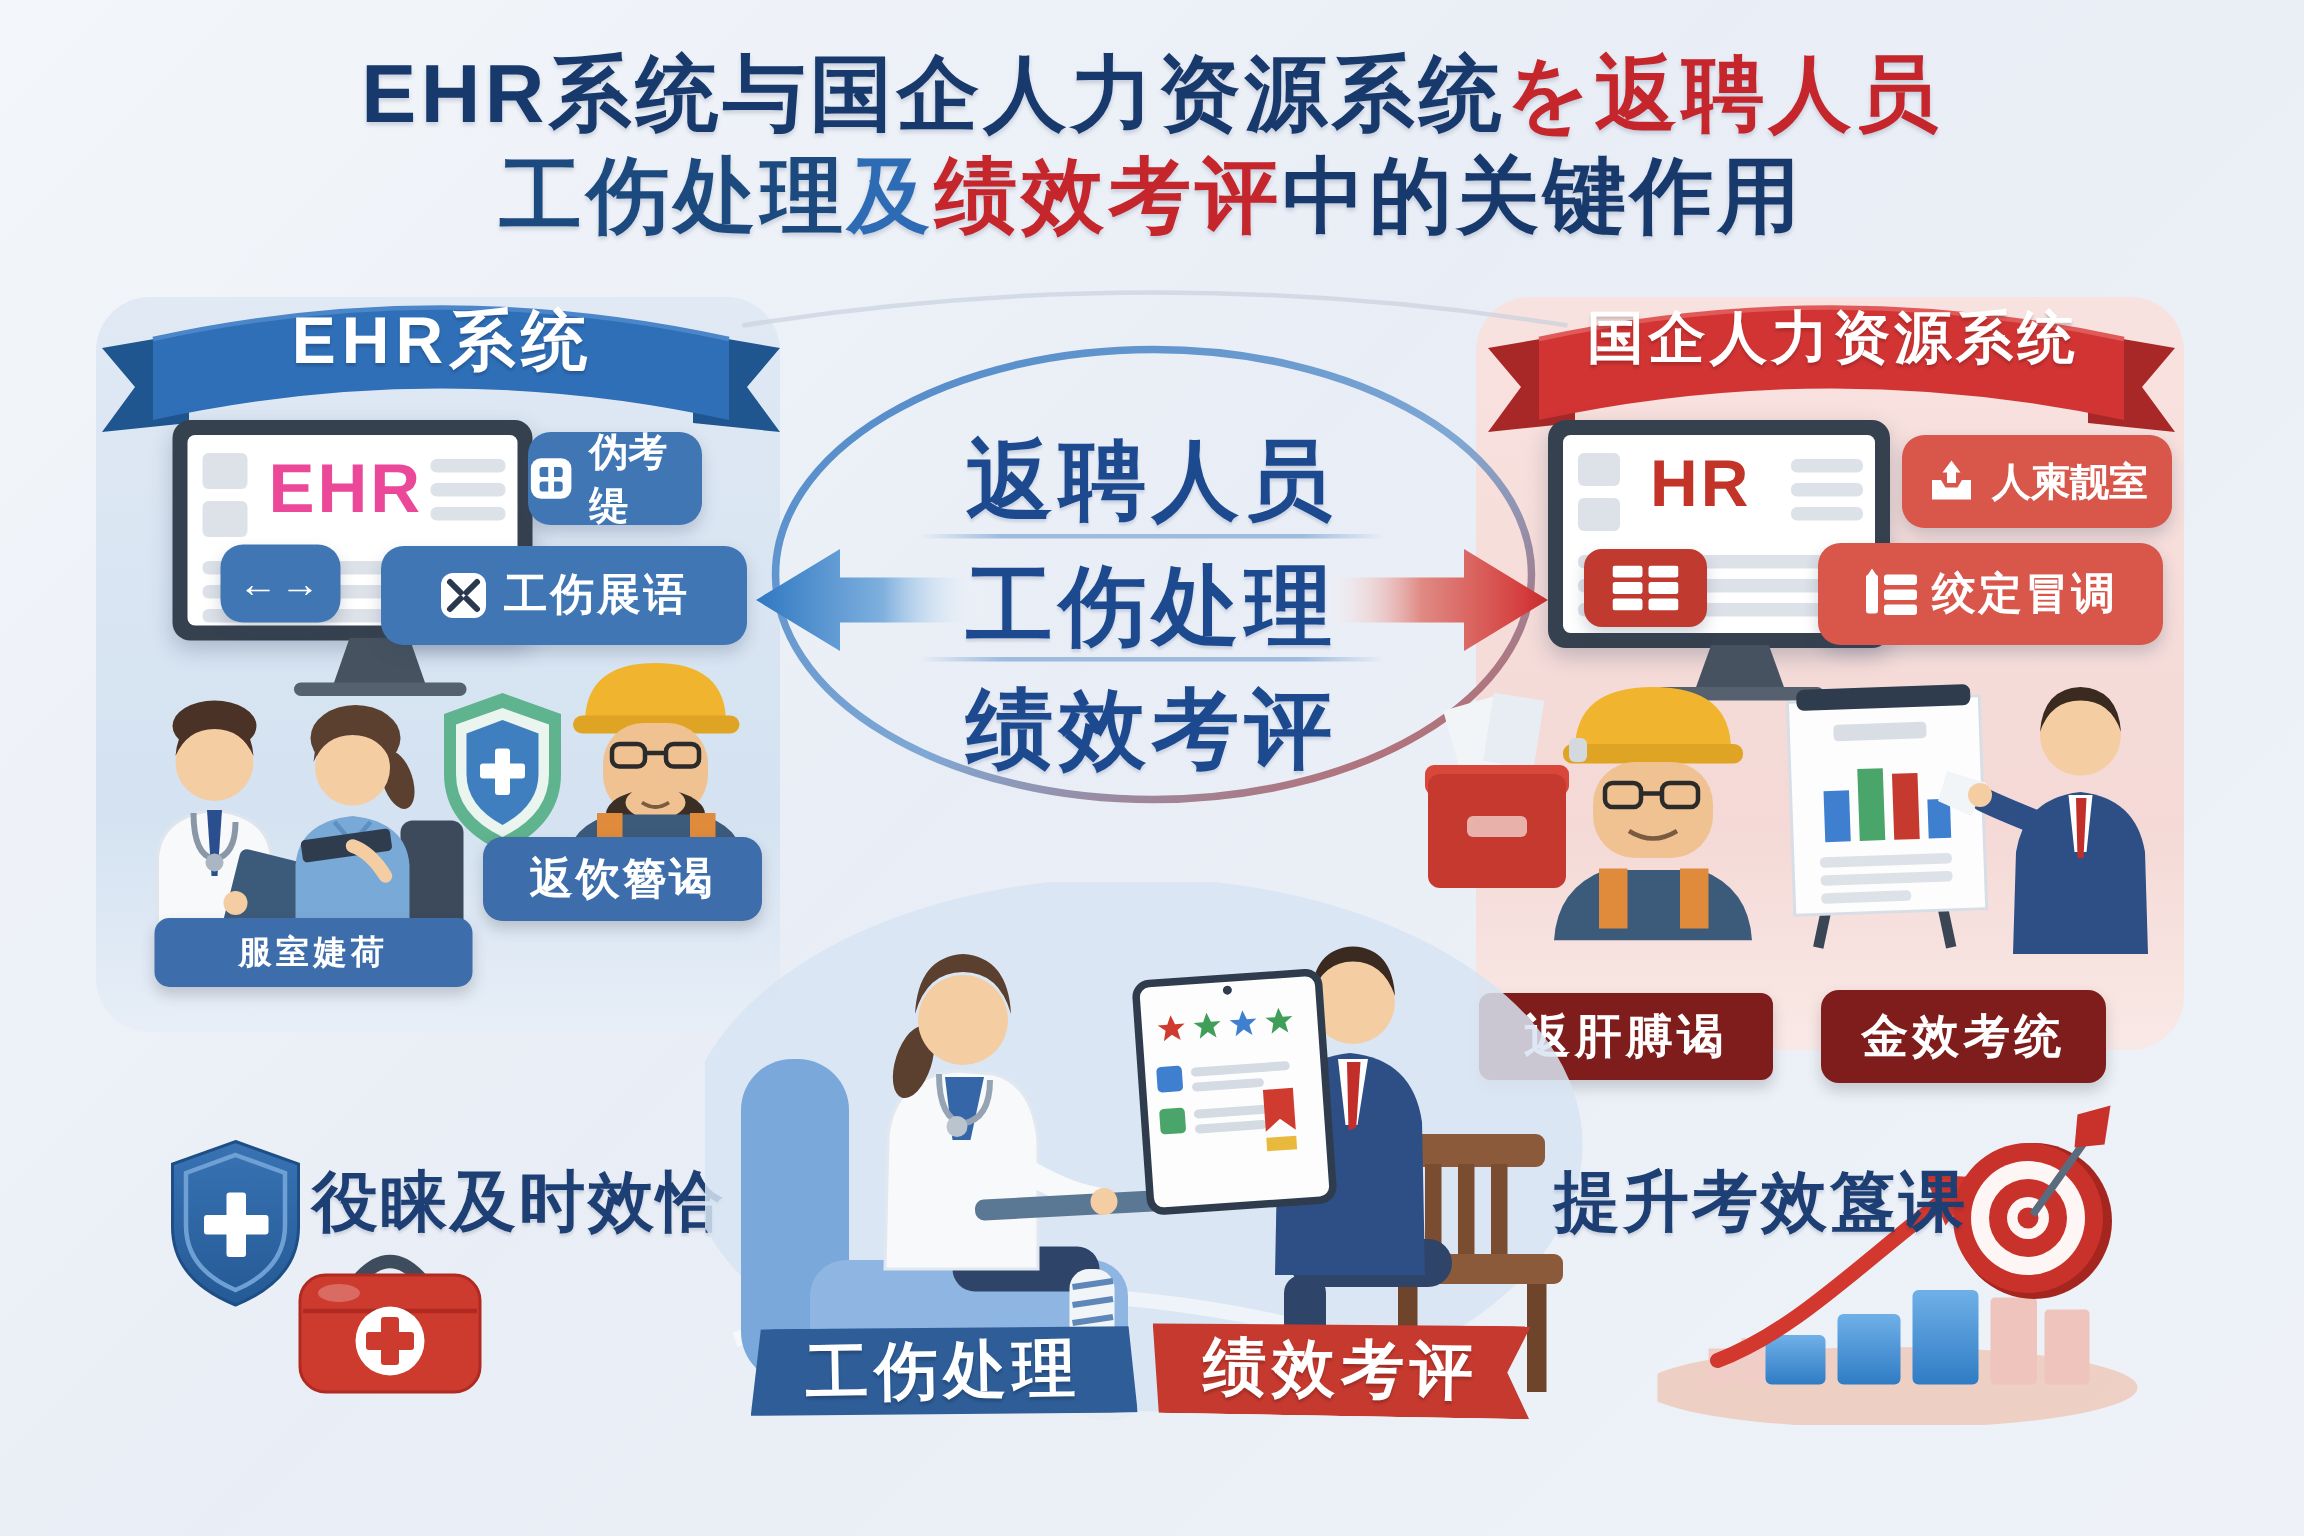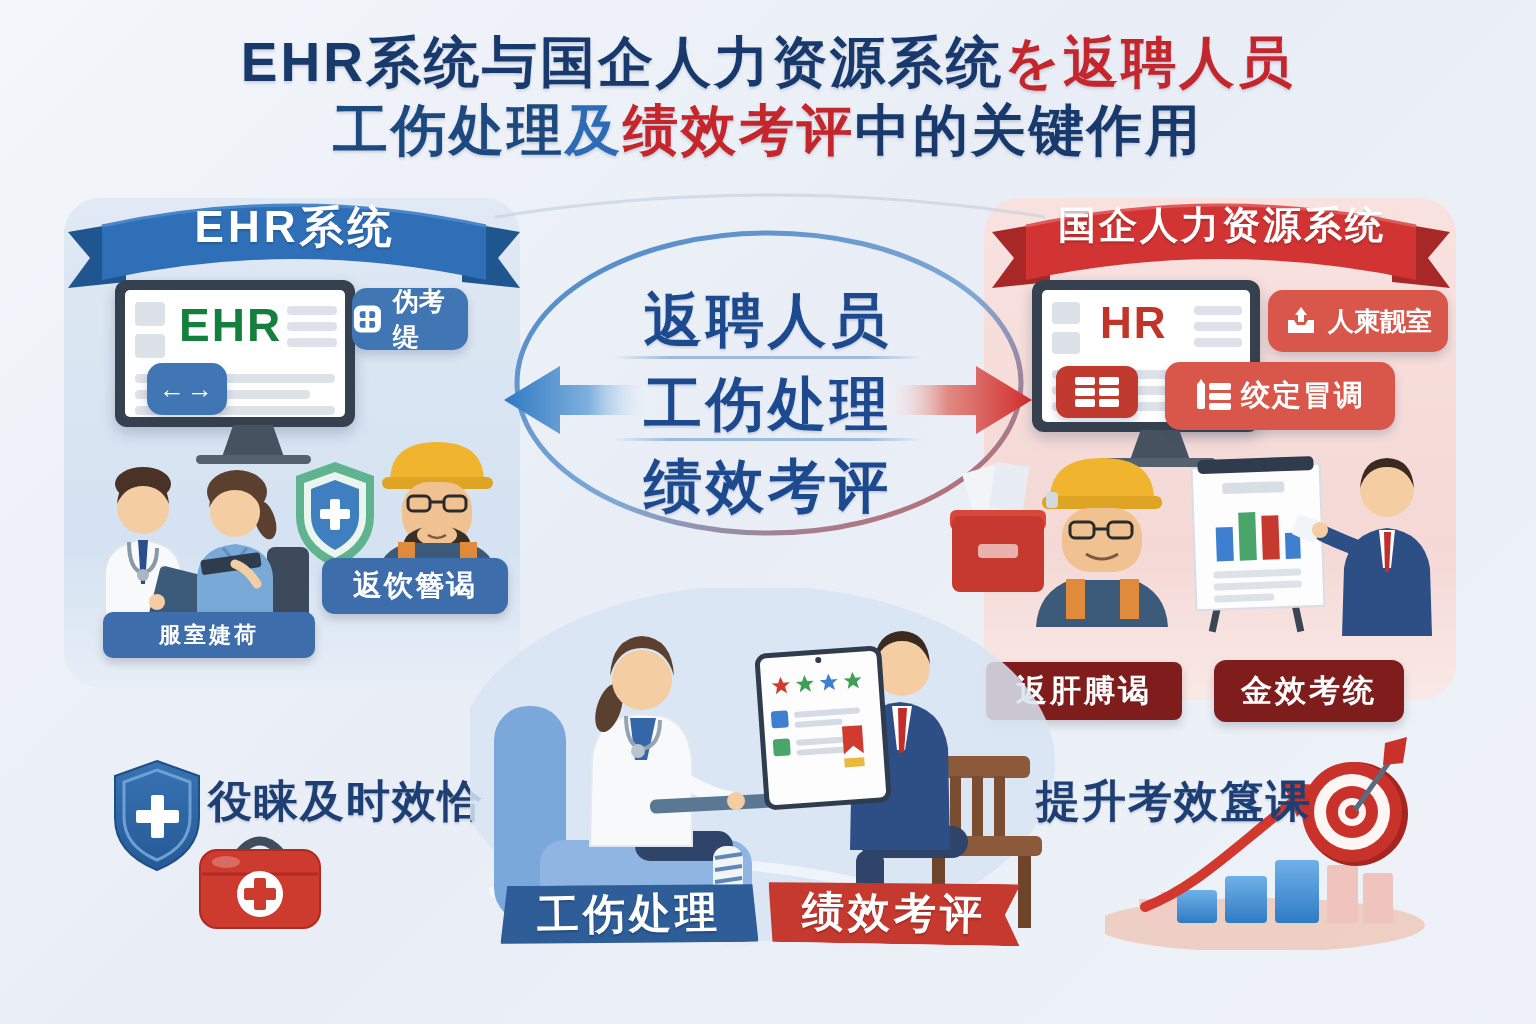--- a/index.html
+++ b/index.html
@@ -94,21 +94,21 @@
     <polygon points="458,54 400,44 400,104 458,110 436,80" fill="#a82828"></polygon>
     <path d="M34,48 Q229,6 424,48 L424,102 Q229,60 34,102 Z" fill="#d23434"></path>
     <path d="M34,48 Q229,6 424,48" stroke="#e05a5a" stroke-width="3" fill="none"></path>
   </svg>
   <div class="abs ribbon-text" style="left:994px;top:200px;width:456px;font-size:38px;letter-spacing:3px;">国企人力资源系统</div>
 
   <div class="abs monitor" style="left:115px;top:280px;width:240px;height:147px;">
     <div class="screen">
       <div class="gbar" style="left:10px;top:12px;width:30px;height:24px;"></div>
       <div class="gbar" style="left:10px;top:44px;width:30px;height:24px;"></div>
-      <div class="scr-title" style="left:54px;top:8px;font-size:46px;color:#15803d;text-align:center;">EHR</div>
+      <div class="scr-title" style="left:54px;top:8px;font-size:46px;color:#ec4899;text-align:center;">EHR</div>
       <div class="gbar" style="left:162px;top:16px;width:50px;height:9px;"></div>
       <div class="gbar" style="left:162px;top:32px;width:50px;height:9px;"></div>
       <div class="gbar" style="left:162px;top:48px;width:50px;height:9px;"></div>
       <div class="gbar" style="left:10px;top:84px;width:200px;height:9px;"></div>
       <div class="gbar" style="left:10px;top:100px;width:175px;height:9px;"></div>
       <div class="gbar" style="left:10px;top:116px;width:200px;height:9px;"></div>
     </div>
   </div>
   <div class="abs stand" style="left:222px;top:425px;width:62px;height:32px;"></div>
   <div class="abs standbase" style="left:196px;top:455px;width:115px;height:9px;"></div>
@@ -120,20 +120,27 @@
   <div class="abs badge badge-blue" style="left:352px;top:288px;width:116px;height:62px;font-size:26px;">
     <svg width="32" height="32" viewBox="0 0 32 32">
       <rect x="2" y="2" width="28" height="28" rx="7" fill="#ffffff"></rect>
       <rect x="8" y="8" width="16" height="7" rx="2" fill="#4076b4"></rect>
       <rect x="8" y="18" width="16" height="7" rx="2" fill="#4076b4"></rect>
       <rect x="14" y="6" width="4" height="20" fill="#ffffff"></rect>
     </svg>
     <span>伪考缇</span>
   </div>
 
+  <div class="abs badge badge-blue" style="left:254px;top:364px;width:244px;height:66px;font-size:29px;letter-spacing:2px;">
+    <svg width="34" height="34" viewBox="0 0 34 34">
+      <rect x="2" y="2" width="30" height="30" rx="8" fill="#ffffff"></rect>
+      <path d="M8,8 L15,15 M26,8 L19,15 M8,26 L15,19 M26,26 L19,19" stroke="#2b3950" stroke-width="4" stroke-linecap="round"></path>
+    </svg>
+    <span>工伤展语</span>
+  </div>
 
   <svg class="abs" style="left:85px;top:452px;" width="225" height="178" viewBox="0 0 225 178">
     <rect x="182" y="95" width="42" height="75" rx="8" fill="#3c4a5c"></rect>
     <ellipse cx="58" cy="32" rx="28" ry="17" fill="#4a3226"></ellipse>
     <circle cx="58" cy="56" r="26" fill="#f5cda3"></circle>
     <path d="M32,52 Q34,26 58,25 Q82,26 84,52 Q76,34 58,34 Q40,34 32,52 Z" fill="#4a3226"></path>
     <path d="M20,178 L20,120 Q22,92 58,88 Q94,92 96,120 L96,178 Z" fill="#f7f9fb" stroke="#dfe5ec" stroke-width="2"></path>
     <polygon points="53,88 63,88 60,132 56,132" fill="#2b4f8e"></polygon>
     <path d="M44,90 Q44,118 58,121 Q72,118 72,96" stroke="#8a97a6" stroke-width="4" fill="none"></path>
     <circle cx="58" cy="123" r="6" fill="#aab6c2"></circle>
@@ -245,21 +252,21 @@
   </div>
 
   <div class="abs badge badge-red" style="left:1268px;top:290px;width:180px;height:62px;font-size:26px;">
     <svg width="34" height="34" viewBox="0 0 34 34">
       <path d="M17,3 L23,11 H20 V18 H14 V11 H11 Z" fill="#ffffff"></path>
       <path d="M4,16 V29 H30 V16 H24 L21,21 H13 L10,16 Z" fill="#ffffff"></path>
     </svg>
     <span>人柬靓室</span>
   </div>
 
-  <div class="abs badge badge-red" style="left:1165px;top:362px;width:230px;height:68px;font-size:29px;letter-spacing:2px;">
+  <div class="abs badge badge-red" style="left:1212px;top:362px;width:230px;height:68px;font-size:29px;letter-spacing:2px;">
     <svg width="36" height="34" viewBox="0 0 36 34">
       <rect x="2" y="4" width="8" height="26" rx="2" fill="#ffffff"></rect>
       <polygon points="6,0 10,6 2,6" fill="#ffffff"></polygon>
       <rect x="14" y="4" width="22" height="7" rx="2" fill="#ffffff"></rect>
       <rect x="14" y="14" width="22" height="7" rx="2" fill="#ffffff"></rect>
       <rect x="14" y="24" width="22" height="7" rx="2" fill="#ffffff"></rect>
     </svg>
     <span>绞定冒调</span>
   </div>
 

